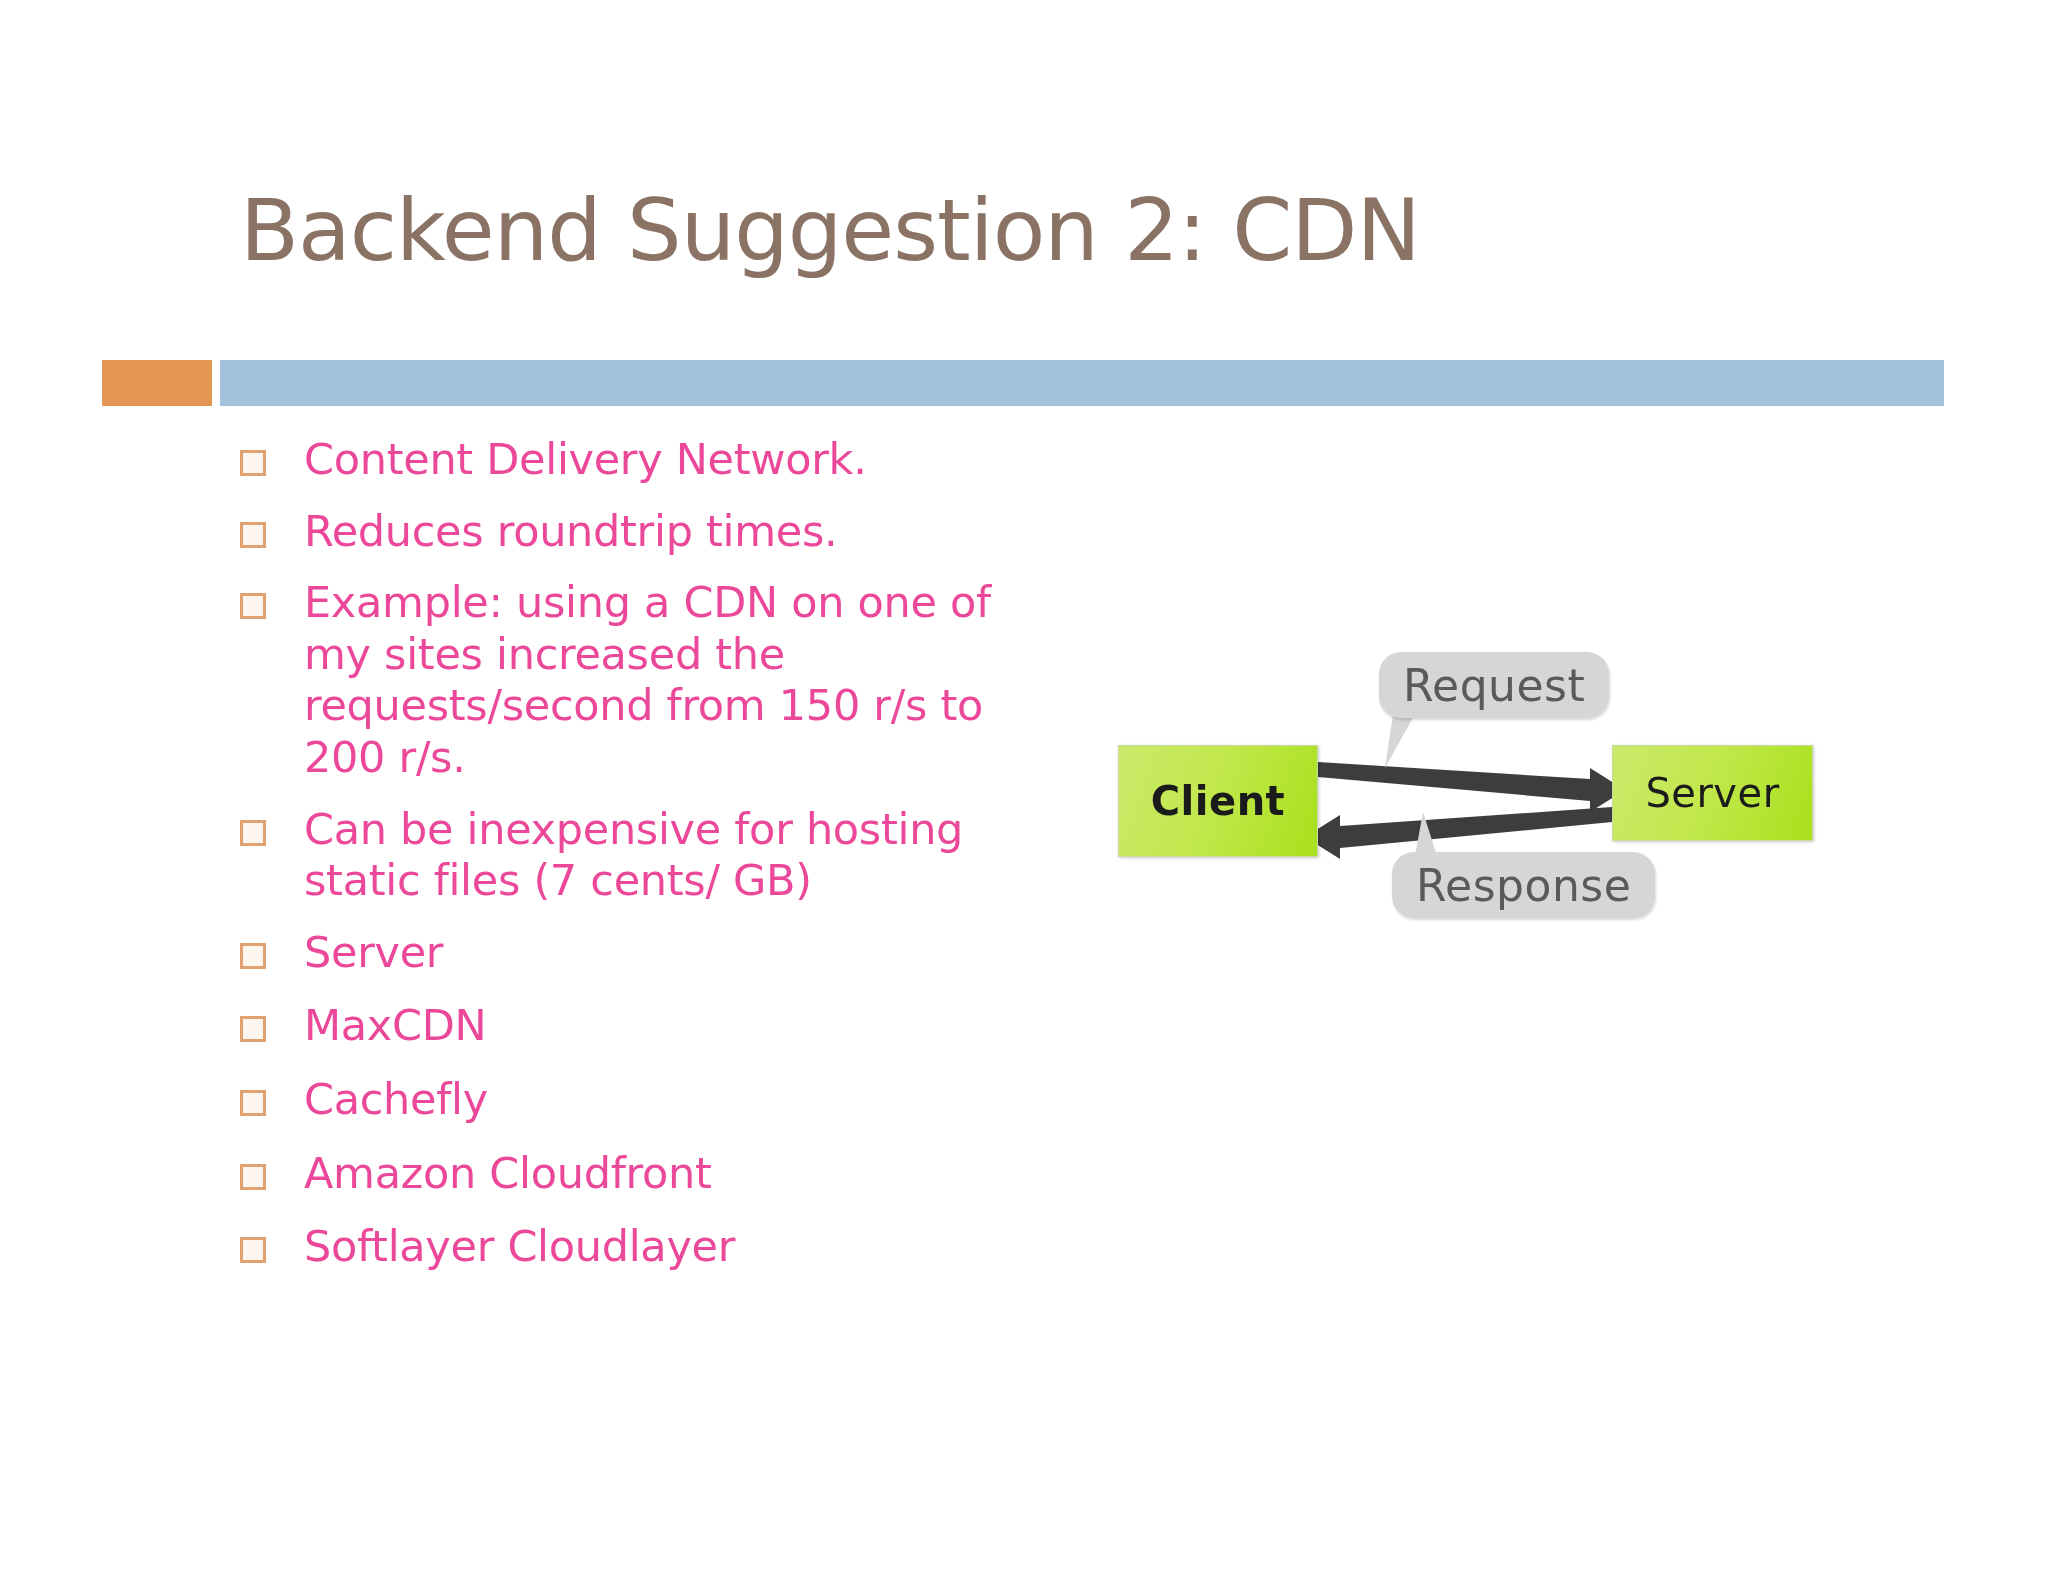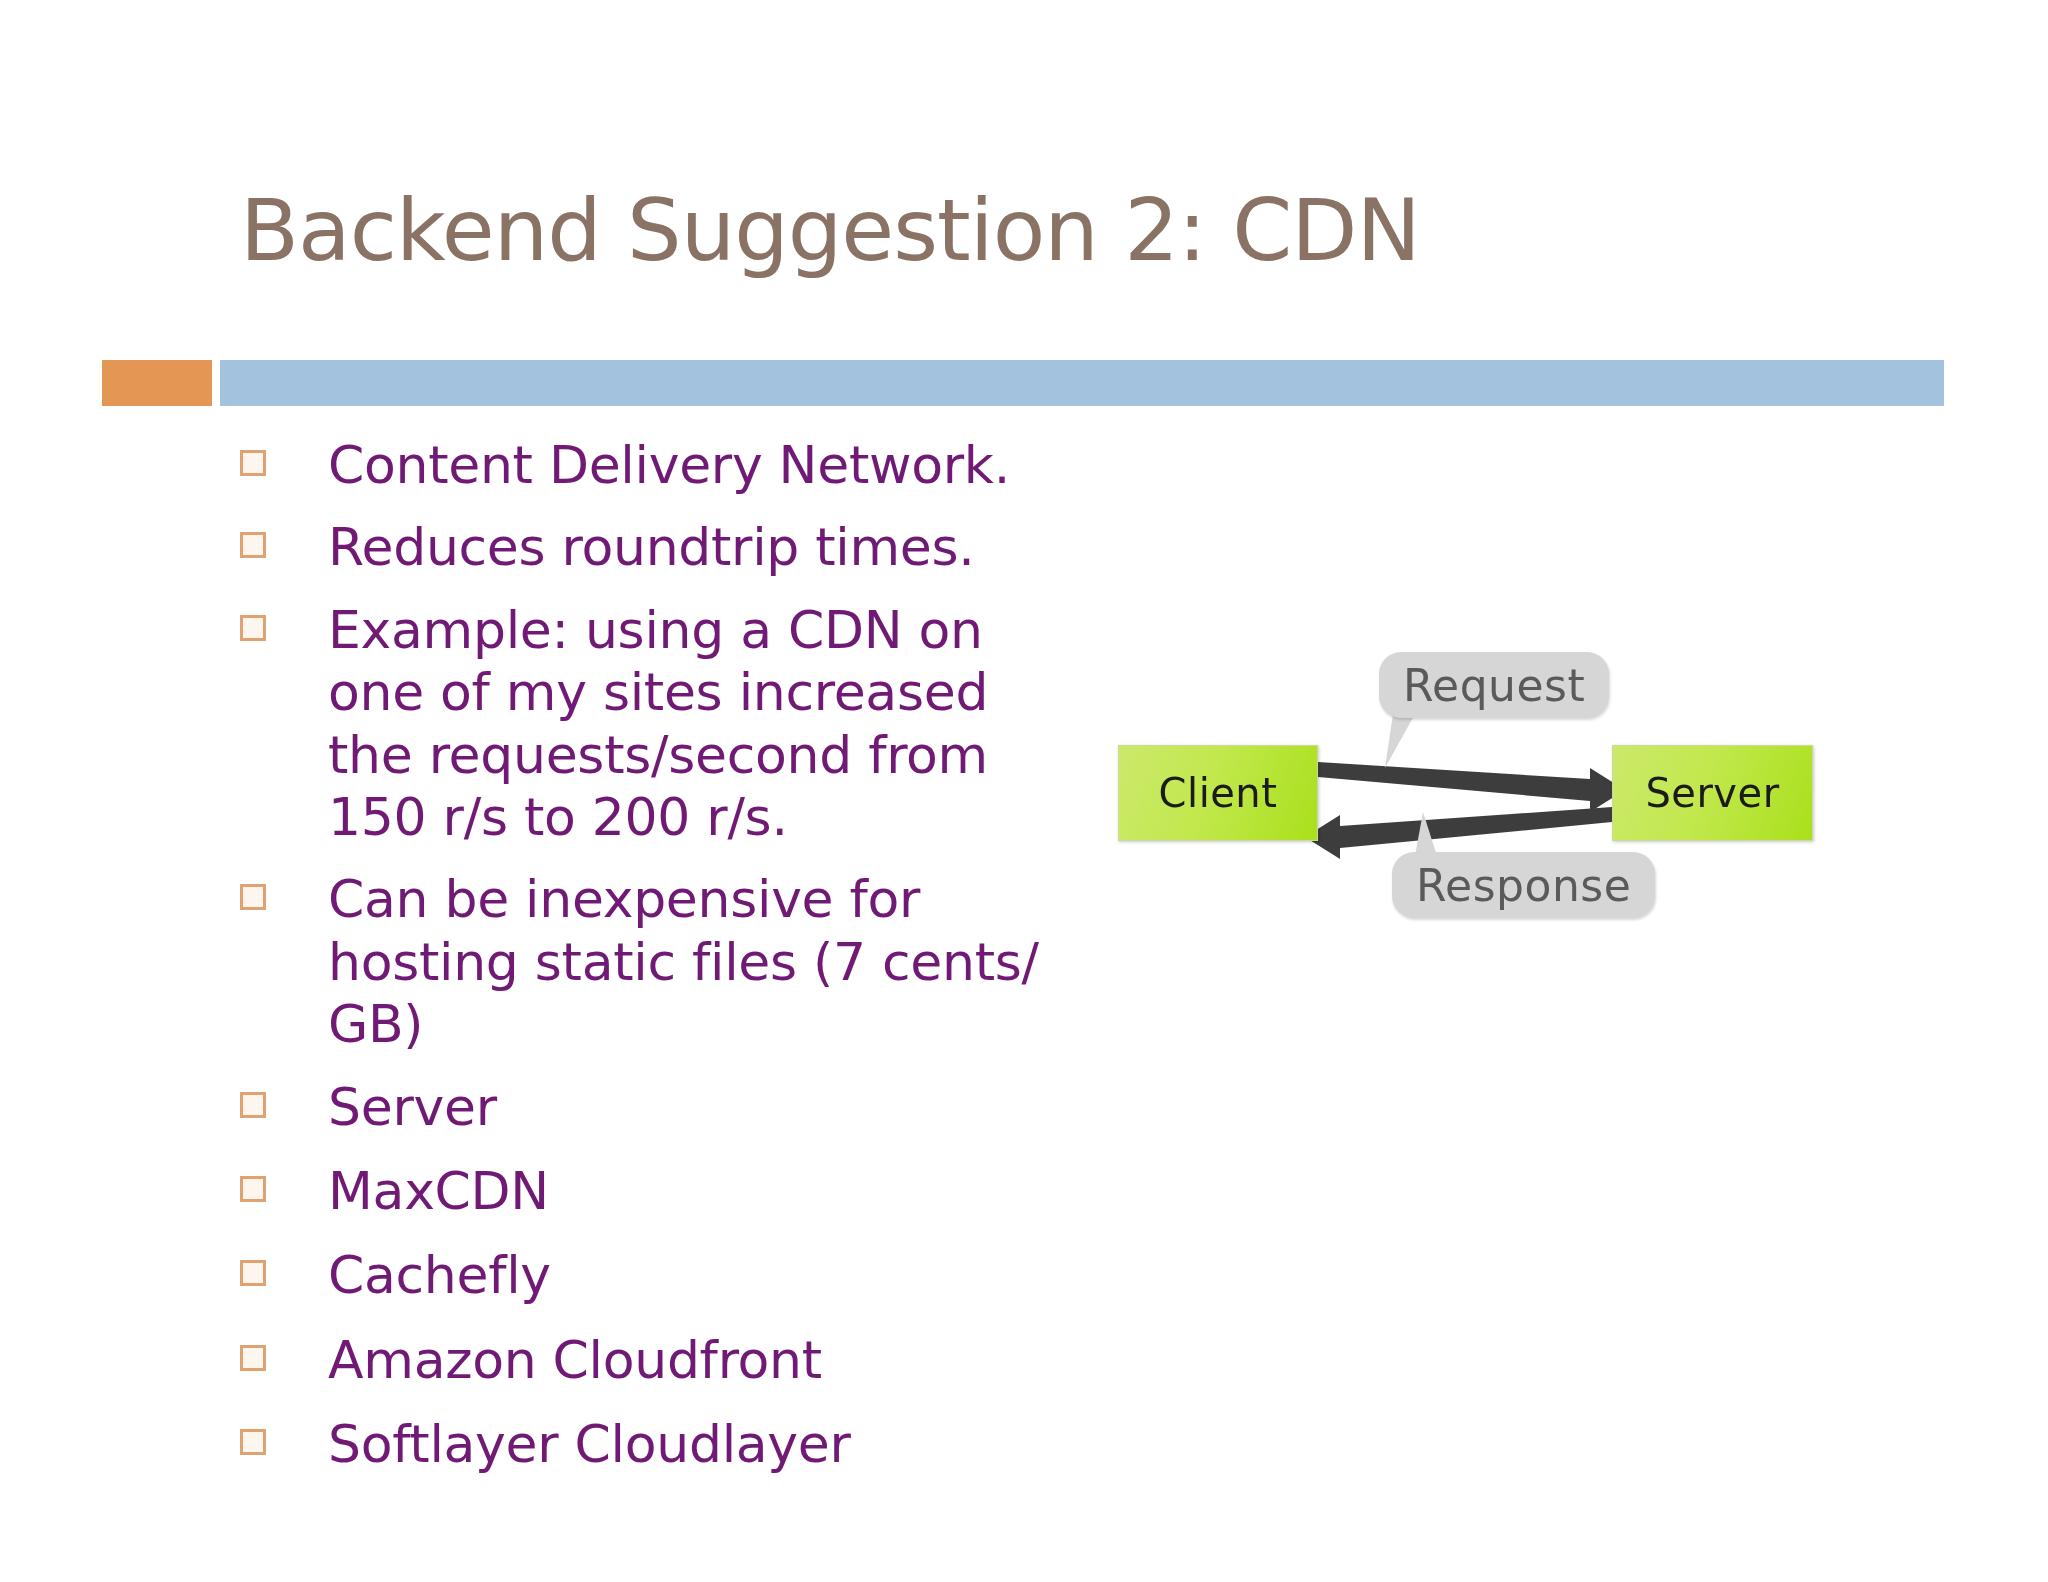--- a/index.html
+++ b/index.html
@@ -59,26 +59,25 @@
     flex:0 0 auto;
     width:26px; height:26px;
     border:3px solid #e0a271;
     background:#fdf6ef;
     margin-top:16px;
     margin-right:38px;
   }
   .bullet-text {
     flex:1 1 auto;
     font-family:"DejaVu Sans", sans-serif;
-    font-size:52px;
+    font-size:43px;
     font-weight:400;
-    color:#701a75;
+    color:#ec4899;
     line-height:1.20;
     letter-spacing:-0.3px;
-    margin-left:24px;
   }
   .bullet-row.multiline { margin-bottom:20px; }
   .bullet-row.tight { margin-bottom:22px; }
 
   
   #diagram {
     position:absolute;
     left:1085px; top:640px;
     width:760px; height:310px;
   }
@@ -88,21 +87,21 @@
     background:linear-gradient(110deg,#cbe96b 0%, #c2e84d 45%, #a9e01c 100%);
     box-shadow:1px 1px 3px rgba(0,0,0,0.22);
     display:flex; align-items:center; justify-content:center;
   }
   .node-label {
     font-family:"DejaVu Sans", sans-serif;
     font-size:40px;
     color:#1b1b1b;
     letter-spacing:0.5px;
   }
-  #node-client { left:33px; top:105px; width:200px; height:96px; }
+  #node-client { left:33px; top:105px; width:200px; height:112px;font-weight:bold; }
   #node-server { left:527px; top:105px; width:201px; height:96px; }
 
   .bubble {
     position:absolute;
     background:#d6d6d6;
     border-radius:22px;
     box-shadow:1px 2px 3px rgba(0,0,0,0.16);
     display:flex; align-items:center; justify-content:center;
     padding:0 24px;
   }

